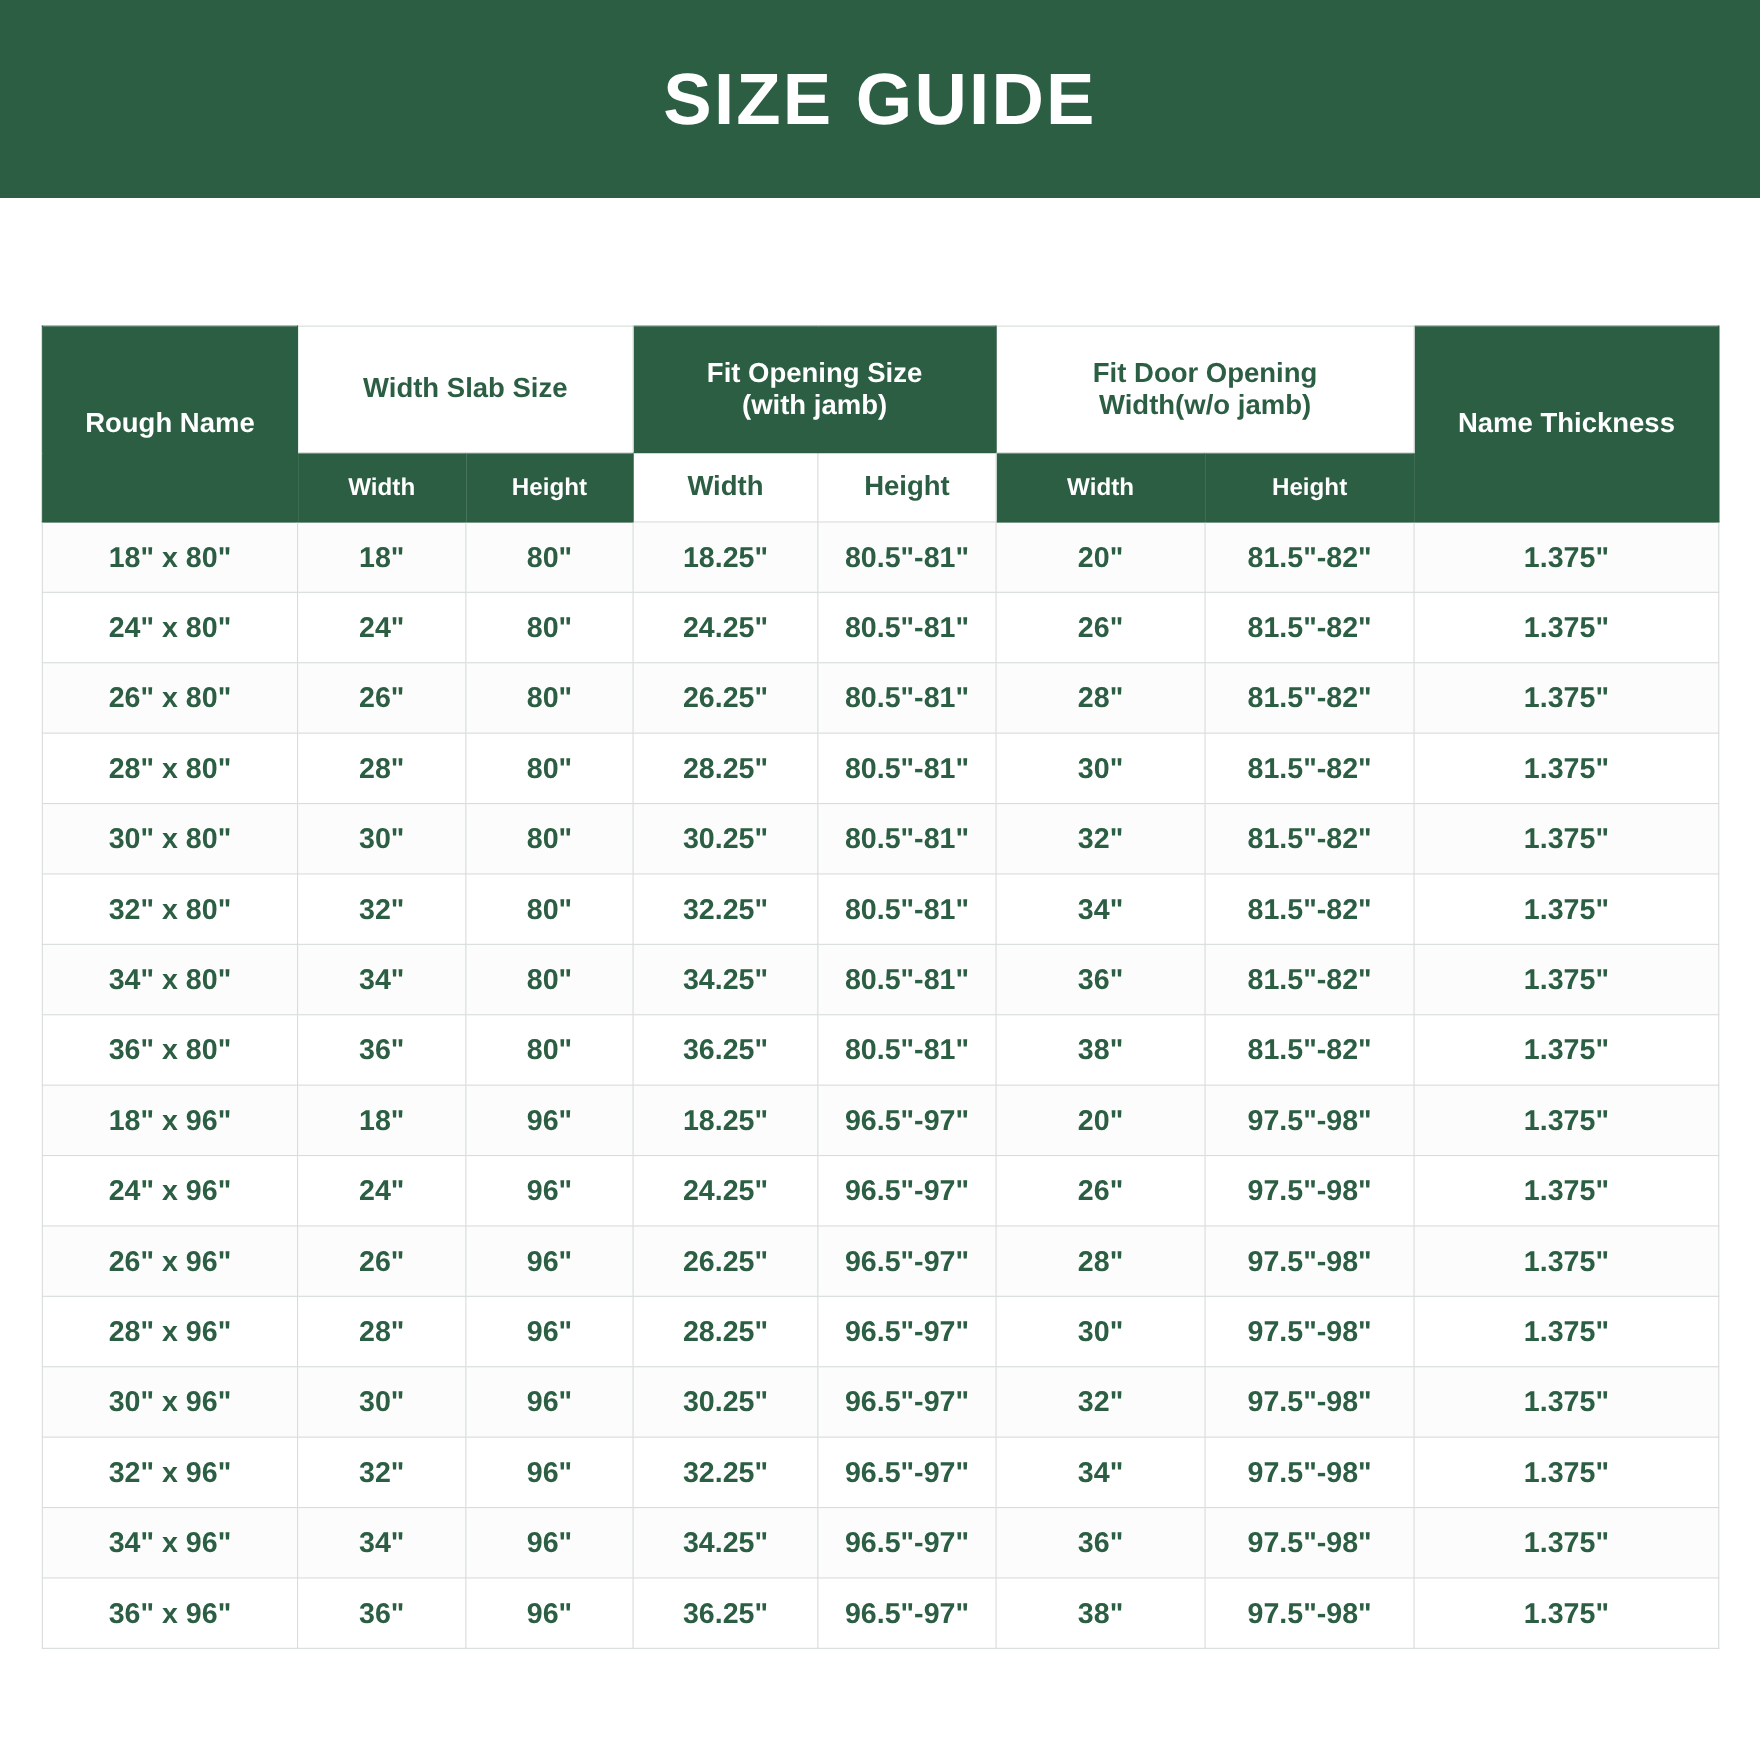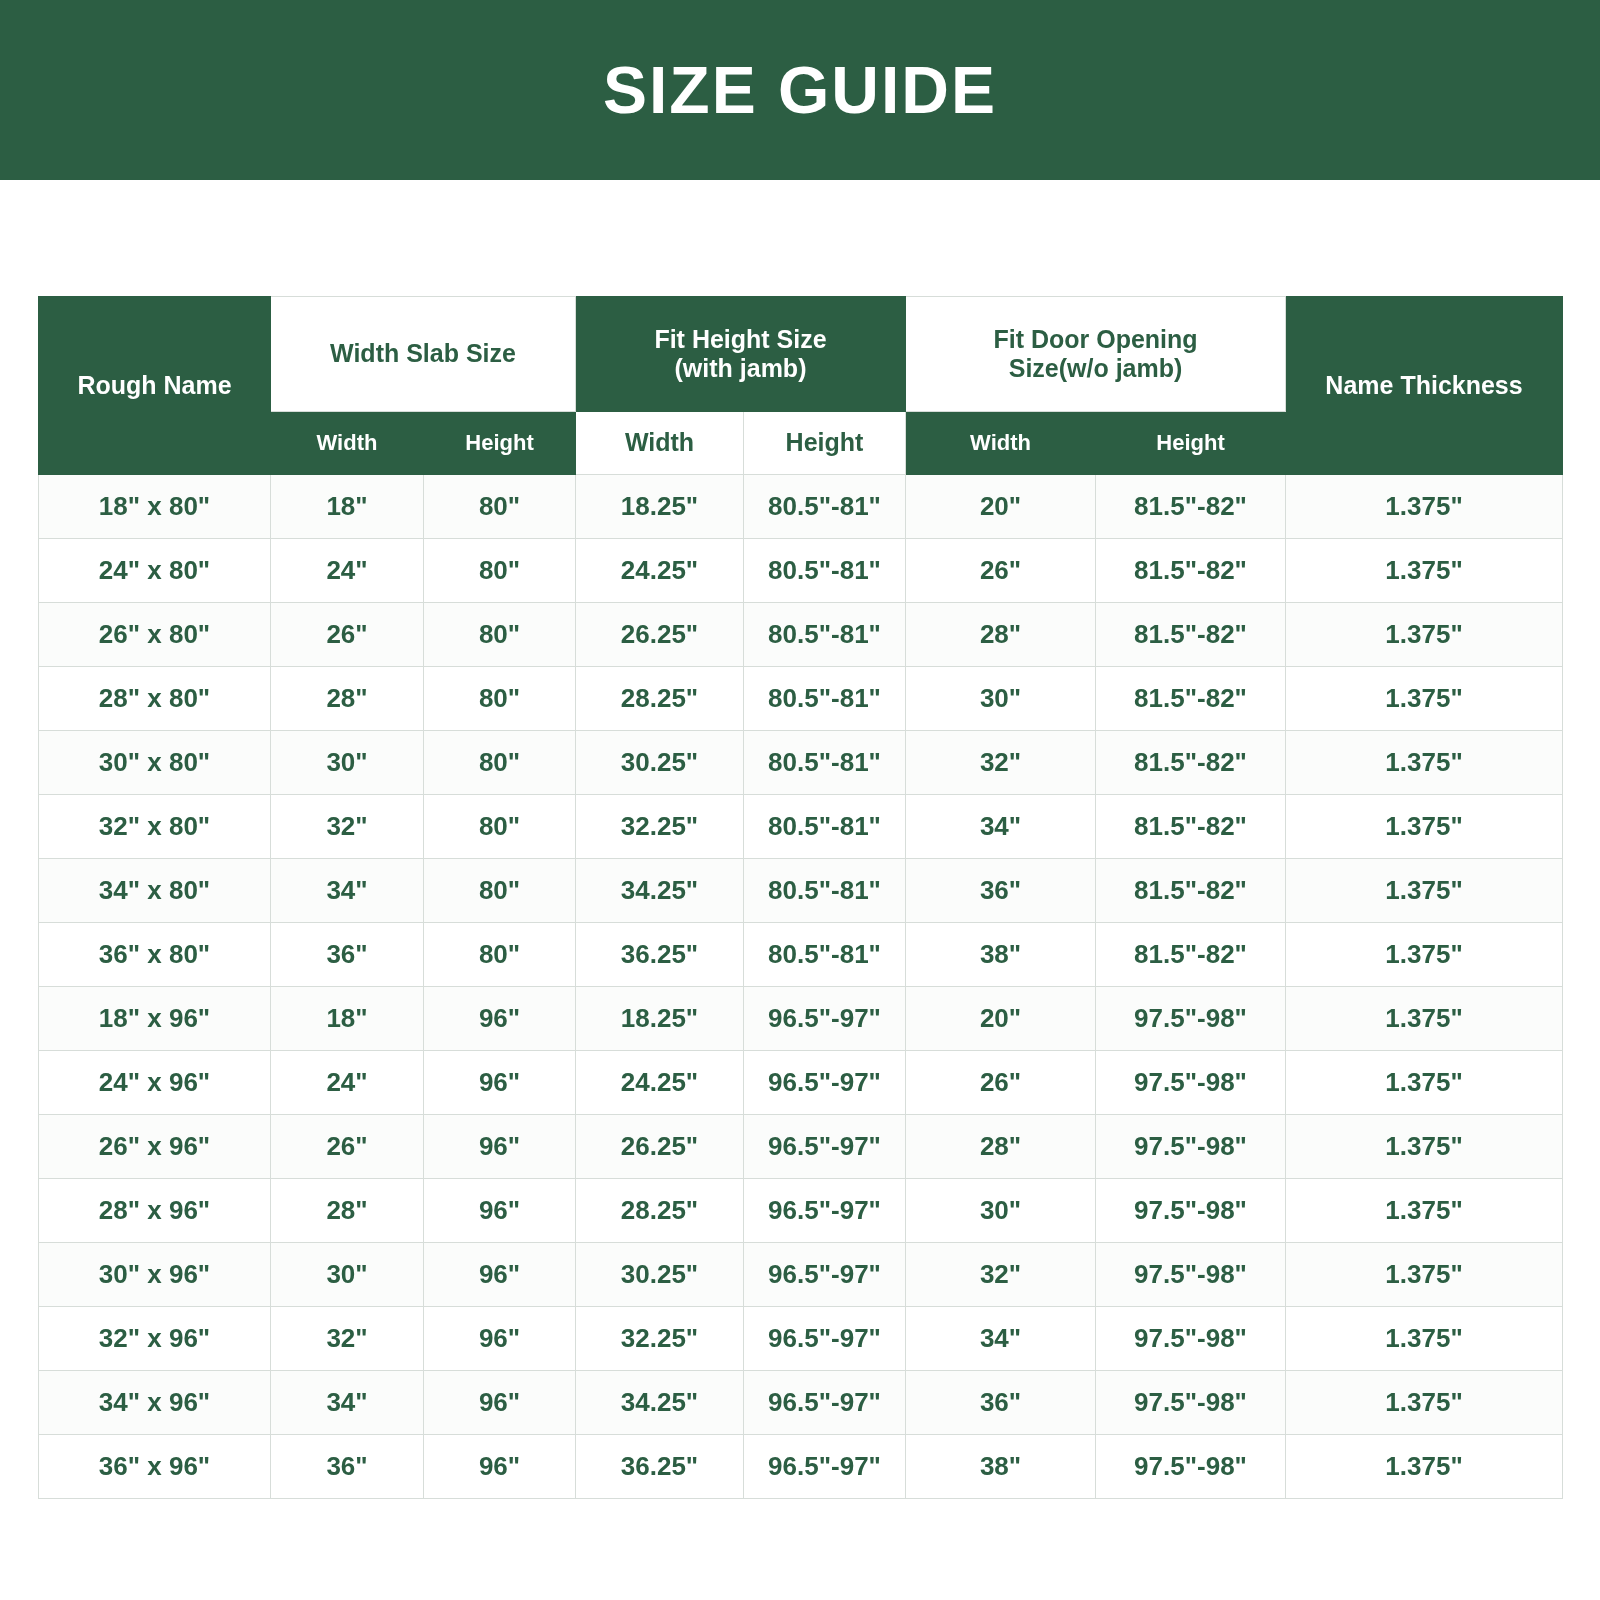--- a/index.html
+++ b/index.html
@@ -108,26 +108,26 @@
         <col class="col-h2">
         <col class="col-w3">
         <col class="col-h3">
         <col class="col-thick">
       </colgroup>
       <thead>
         <tr>
           <th class="hdr hdr-tall" rowspan="2">Rough Name</th>
           <th class="hdr-white hdr-tall" colspan="2">Width Slab Size</th>
           <th class="hdr hdr-tall" colspan="2">
-            <div>Fit Height Size</div>
+            <div>Fit Opening Size</div>
             <div>(with jamb)</div>
           </th>
           <th class="hdr-white hdr-tall" colspan="2">
             <div>Fit Door Opening</div>
-            <div>Size(w/o jamb)</div>
+            <div>Width(w/o jamb)</div>
           </th>
           <th class="hdr hdr-tall" rowspan="2">Name Thickness</th>
         </tr>
         <tr>
           <th class="hdr sub">Width</th>
           <th class="hdr sub">Height</th>
           <th class="hdr-white sub">Width</th>
           <th class="hdr-white sub">Height</th>
           <th class="hdr sub">Width</th>
           <th class="hdr sub">Height</th>

